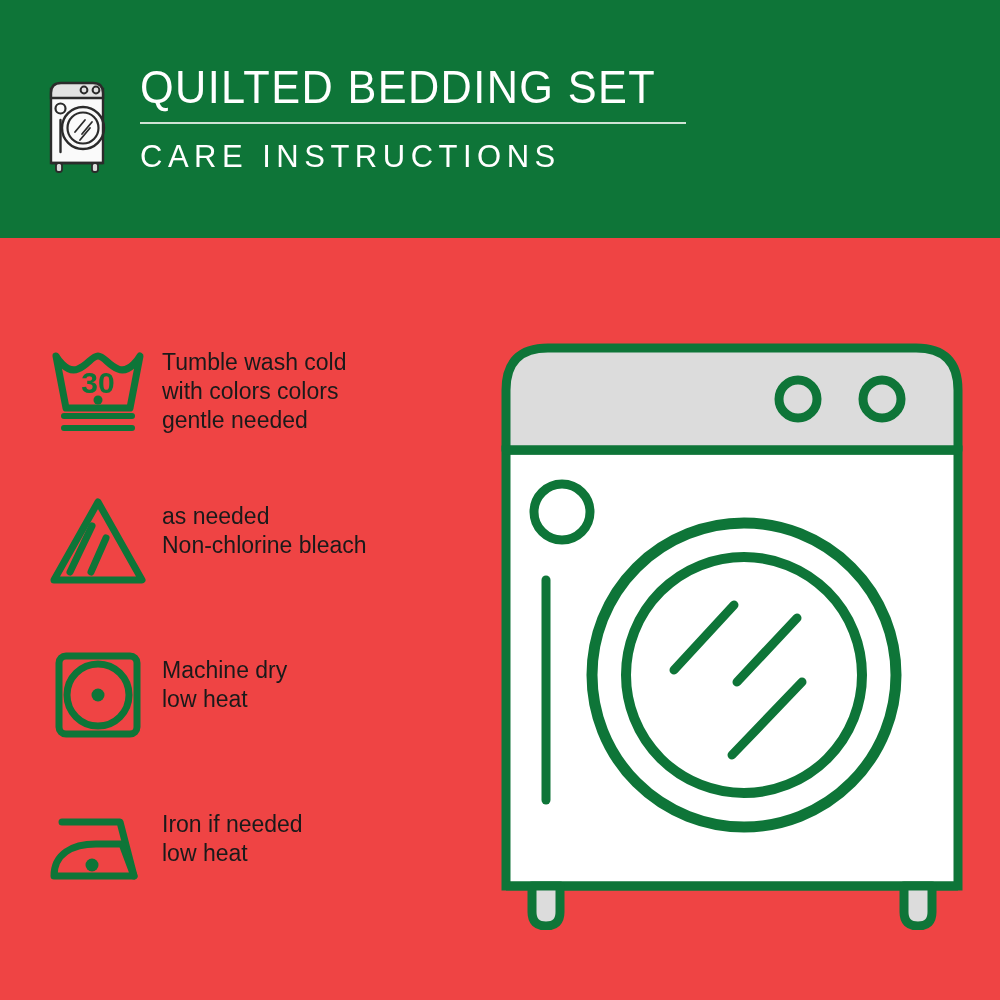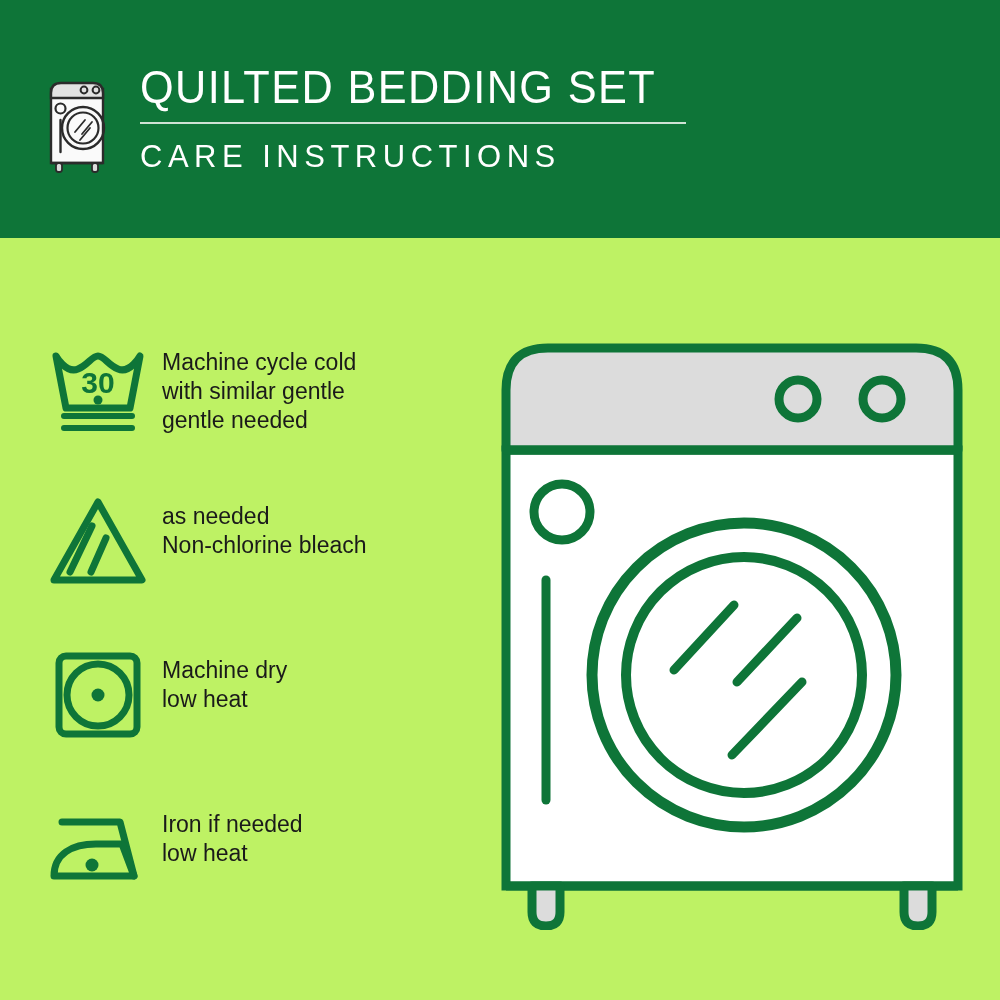--- a/index.html
+++ b/index.html
@@ -10,21 +10,21 @@
     width: 1000px;
     height: 1000px;
     background: #ffffff;
     font-family: "Liberation Sans", sans-serif;
     overflow: hidden;
   }
   .page {
     position: relative;
     width: 1000px;
     height: 1000px;
-    background: #bef264;
+    background: #ef4444;
   }
 
   
   .header {
     position: absolute;
     left: 0;
     top: 0;
     width: 1000px;
     height: 238px;
     background: #0E7538;
@@ -171,22 +171,22 @@
 
           <text x="54" y="57" font-family="Liberation Sans, sans-serif" font-size="30" font-weight="bold" fill="#0E7538" text-anchor="middle">30</text>
 
           <circle cx="54" cy="64" r="4.5" fill="#0E7538"></circle>
 
           <line x1="20" y1="80" x2="88" y2="80" stroke="#0E7538" stroke-width="6" stroke-linecap="round"></line>
           <line x1="20" y1="92" x2="88" y2="92" stroke="#0E7538" stroke-width="6" stroke-linecap="round"></line>
         </svg>
       </div>
       <div class="care-label">
-        <span class="ln">Machine cycle cold</span>
-        <span class="ln">with similar gentle</span>
+        <span class="ln">Tumble wash cold</span>
+        <span class="ln">with colors colors</span>
         <span class="ln">gentle needed</span>
       </div>
     </div>
 
     <div class="care-row row-bleach">
       <div class="care-icon">
         <svg width="108" height="100" viewBox="0 0 108 100">
           <path d="M54 12 L98 90 L10 90 Z" fill="none" stroke="#0E7538" stroke-width="7" stroke-linejoin="round"></path>
           <line x1="48" y1="36" x2="26" y2="82" stroke="#0E7538" stroke-width="7" stroke-linecap="round"></line>
           <line x1="62" y1="48" x2="47" y2="82" stroke="#0E7538" stroke-width="7" stroke-linecap="round"></line>

